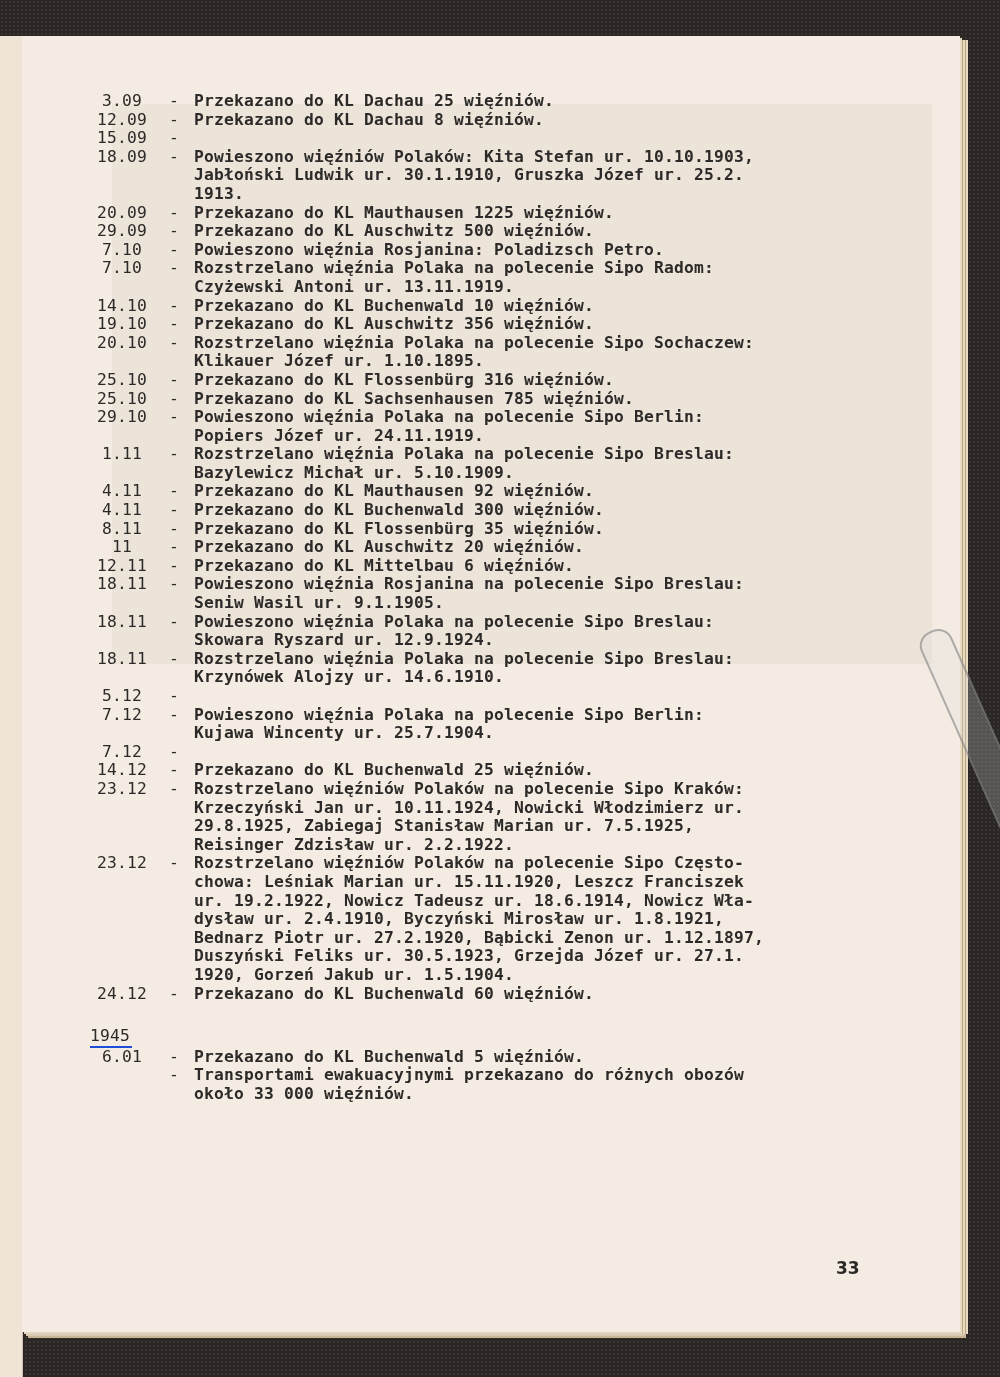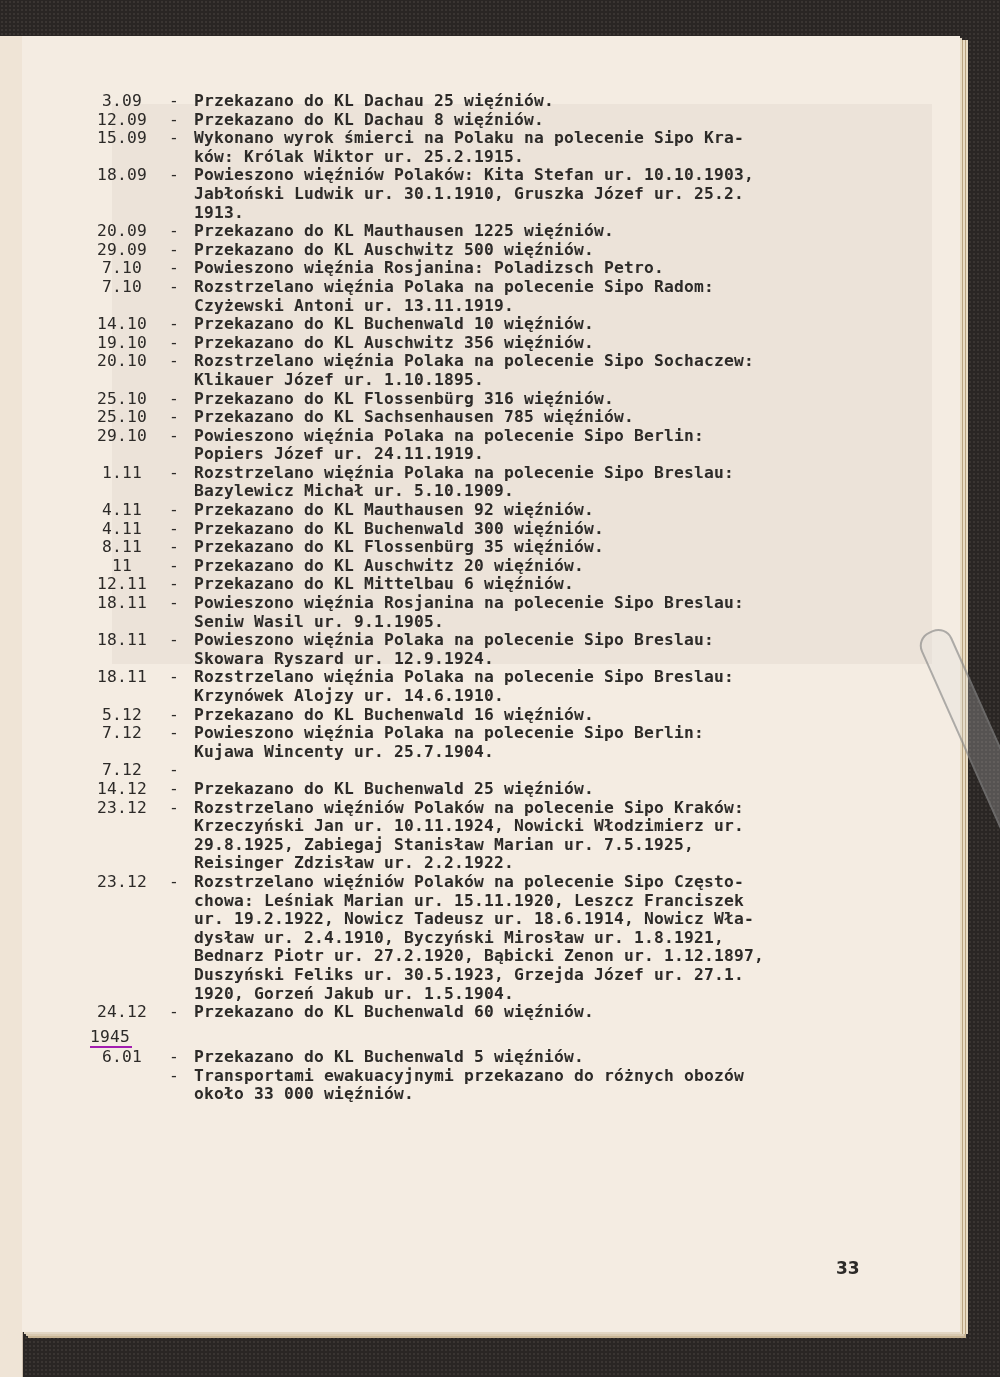--- a/index.html
+++ b/index.html
@@ -29,21 +29,21 @@
   .content {
     position: absolute; left: 90px; top: 92px; width: 800px;
     font-size: 16.3px; line-height: 18.6px; color: #2c2a28;
     letter-spacing: 0.2px;
   }
   .entry { display: flex; }
   .date { width: 64px; text-align: center; flex-shrink: 0; }
   .dash { width: 40px; text-align: center; flex-shrink: 0; }
   .text { flex: 1; white-space: pre-line; font-weight: bold; }
   .year {
-    display: inline-block; border-bottom: 2px solid #a21caf; margin-top: 6px;
+    display: inline-block; border-bottom: 2px solid #1d4ed8; margin-top: 24px;
     padding-right: 2px;
   }
   .page-number {
     position: absolute; left: 836px; top: 1258px; font-size: 17px;
     font-family: "DejaVu Sans", sans-serif; font-weight: bold; color: #2c2a28; text-align: right;
   }
   .bookmark {
     position: absolute; left: 915px; top: 638px; width: 30px; height: 260px;
     border-radius: 15px; border: 2px solid rgba(120,120,120,0.55);
     background: rgba(220,220,220,0.25); transform: rotate(-24deg);
@@ -66,22 +66,20 @@
         <span class="text">Przekazano do KL Dachau 25 więźniów.</span>
       </div>
       <div class="entry">
         <span class="date">12.09</span>
         <span class="dash">-</span>
         <span class="text">Przekazano do KL Dachau 8 więźniów.</span>
       </div>
       <div class="entry">
         <span class="date">15.09</span>
         <span class="dash">-</span>
-        <span class="text">Wykonano wyrok śmierci na Polaku na polecenie Sipo Kra-
-ków: Królak Wiktor ur. 25.2.1915.</span>
       </div>
       <div class="entry">
         <span class="date">18.09</span>
         <span class="dash">-</span>
         <span class="text">Powieszono więźniów Polaków: Kita Stefan ur. 10.10.1903,
 Jabłoński Ludwik ur. 30.1.1910, Gruszka Józef ur. 25.2.
 1913.</span>
       </div>
       <div class="entry">
         <span class="date">20.09</span>
@@ -181,21 +179,20 @@
       </div>
       <div class="entry">
         <span class="date">18.11</span>
         <span class="dash">-</span>
         <span class="text">Rozstrzelano więźnia Polaka na polecenie Sipo Breslau:
 Krzynówek Alojzy ur. 14.6.1910.</span>
       </div>
       <div class="entry">
         <span class="date">5.12</span>
         <span class="dash">-</span>
-        <span class="text">Przekazano do KL Buchenwald 16 więźniów.</span>
       </div>
       <div class="entry">
         <span class="date">7.12</span>
         <span class="dash">-</span>
         <span class="text">Powieszono więźnia Polaka na polecenie Sipo Berlin:
 Kujawa Wincenty ur. 25.7.1904.</span>
       </div>
       <div class="entry">
         <span class="date">7.12</span>
         <span class="dash">-</span>

